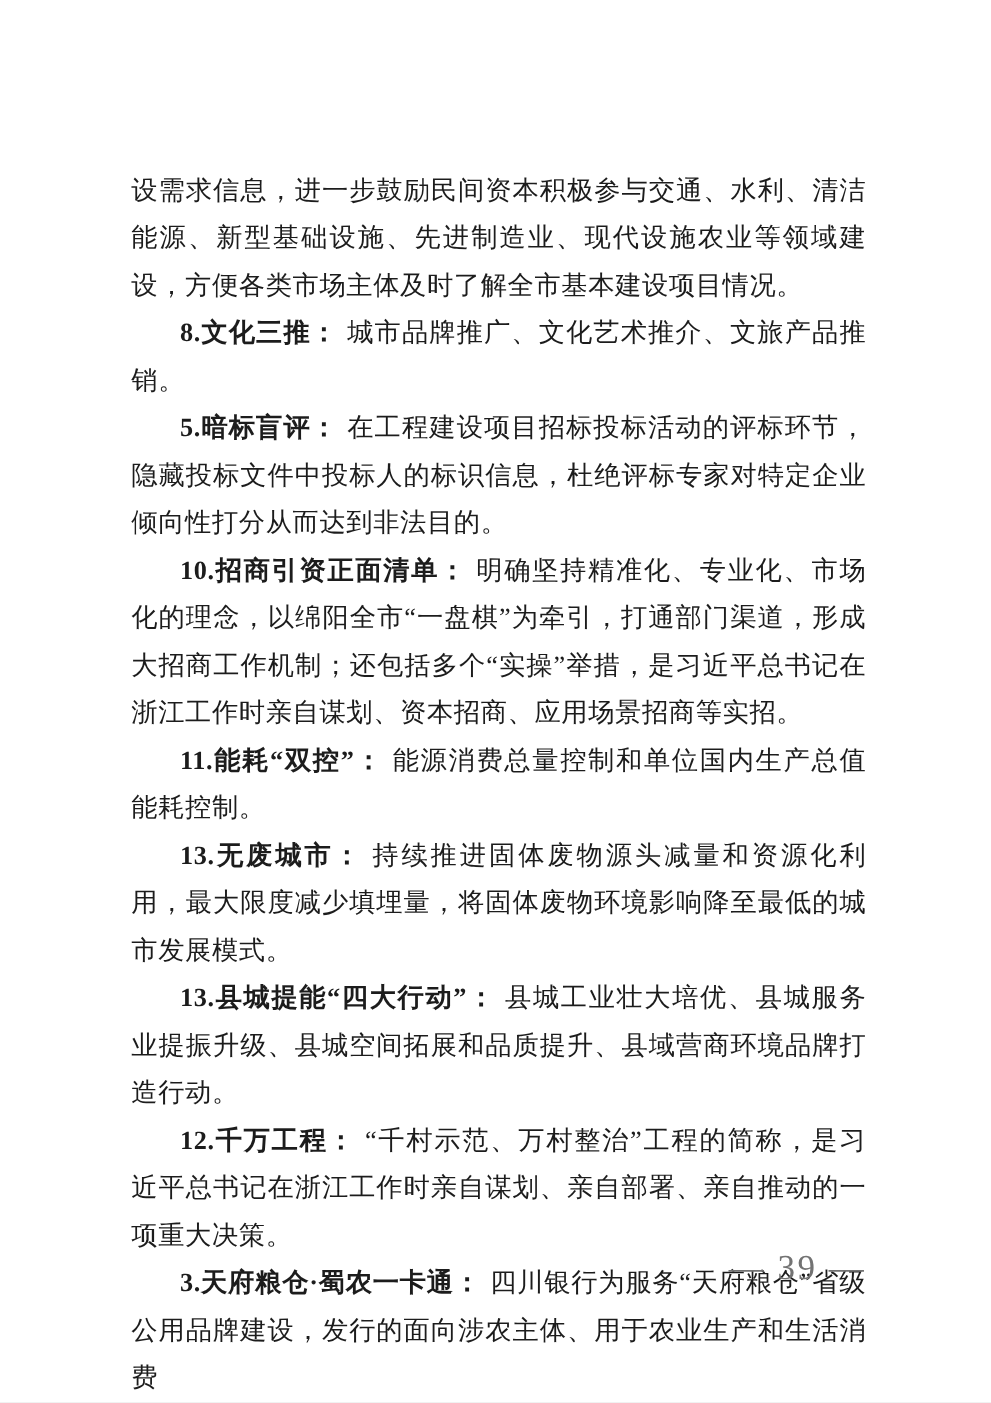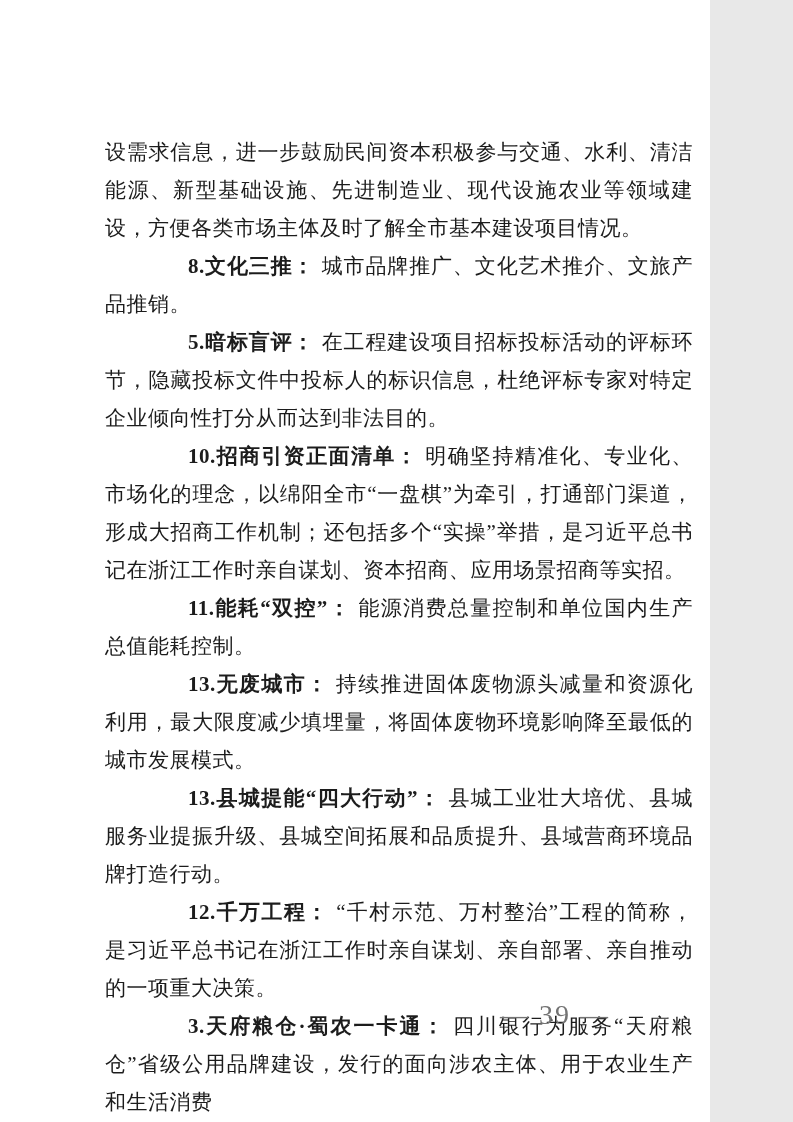--- a/index.html
+++ b/index.html
@@ -2,21 +2,21 @@
 <html><head>
 <meta charset="utf-8">
 <style>
   html, body {
     margin: 0;
     padding: 0;
     background: #e8e8e8;
   }
   .page {
     position: relative;
-    width: 710px;
+    width: 793px;
     height: 1122px;
     background: #ffffff;
     overflow: hidden;
     font-family: "Liberation Serif", "DejaVu Serif", serif;
     color: #1c1c1c;
   }
   .text-block {
     position: absolute;
     left: 105px;
     top: 133px;
@@ -29,21 +29,20 @@
     text-align: justify;
     text-justify: inter-ideograph;
     letter-spacing: 0.5px;
   }
   .para.indent {
     text-indent: 39px;
   }
   .para .term {
     font-weight: bold;
     margin-right: 0.35em;
-    margin-left: 44px;
   }
   .page-number {
     position: absolute;
     top: 1000px;
     right: 100px;
     font-size: 28px;
     line-height: 30px;
     color: #737373;
     letter-spacing: 2px;
   }

